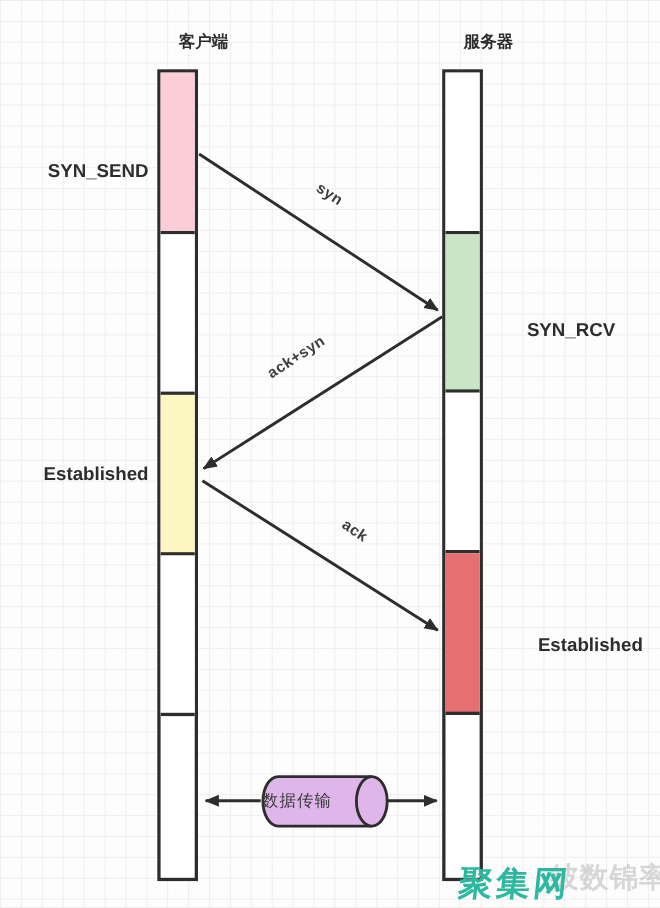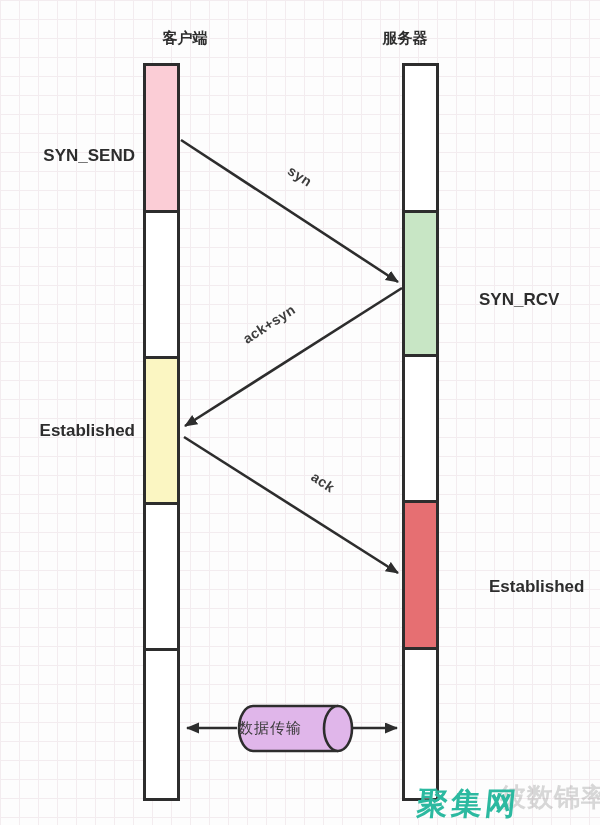--- a/index.html
+++ b/index.html
@@ -21,21 +21,21 @@
   .lifeline-title {
     position: absolute;
     width: 60px;
     text-align: center;
     font-size: 15px;
     font-weight: 700;
     color: #2d2d2d;
     top: 29px;
   }
   .title-client { left: 122px; margin-left: 33px; }
-  .title-server { left: 375px; }
+  .title-server { left: 414px; }
 
   .bar {
     position: absolute;
     top: 63px;
     width: 37px;
     height: 738px;
     border: 3px solid #2d2d2d;
     background: #ffffff;
     display: flex;
     flex-direction: column;

